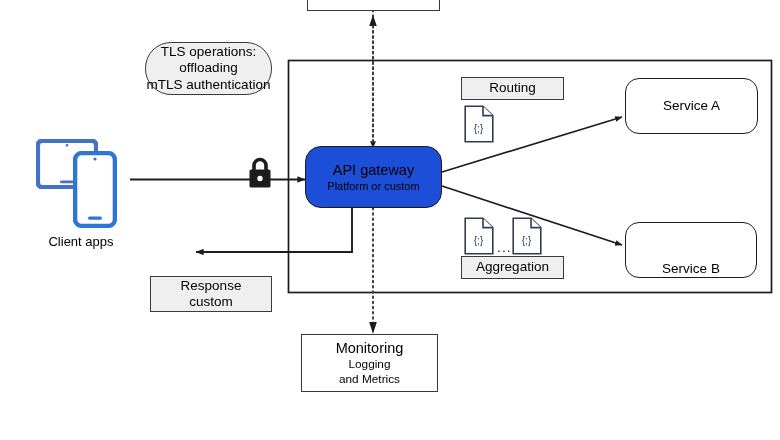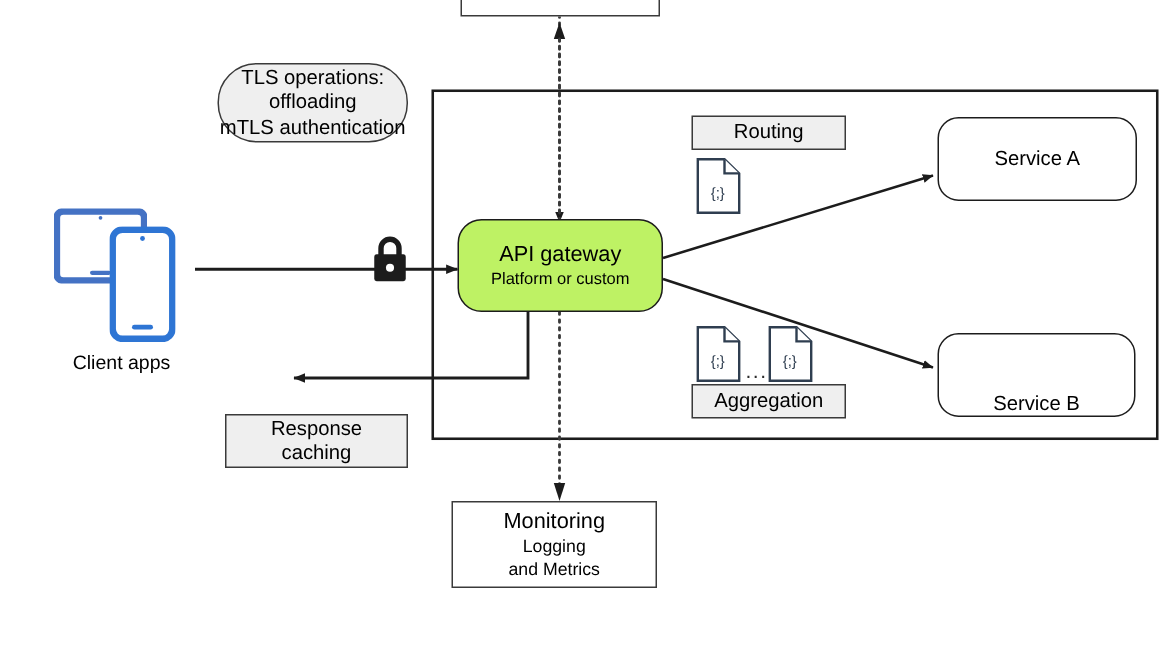--- a/index.html
+++ b/index.html
@@ -45,21 +45,21 @@
     background: #ffffff;
     border: 1.6px solid #3A3A3A;
   }
   
   .rounded-box {
     background: #ffffff;
     border: 1.6px solid #1C1C1C;
     border-radius: 14px;
   }
   .gateway-box {
-    background: #bef264;
+    background: #1d4ed8;
     border: 1.6px solid #1C1C1C;
     border-radius: 16px;
     justify-content: center;
   }
   .t13 { font-size: 13.5px; line-height: 16.5px; }
   .t14 { font-size: 14.5px; line-height: 18px; }
   .t12 { font-size: 11.8px; line-height: 15px; }
   .t11 { font-size: 11px; line-height: 14px; }
   .caption {
     position: absolute;
@@ -156,21 +156,21 @@
   <div class="node label-box" style="left:461px; top:256px; width:103px; height:23px;">
     <span class="t13">Aggregation</span>
   </div>
 
   <div class="node rounded-box" style="left:625px; top:222px; width:132px; height:56px;justify-content:flex-end;">
     <span class="t13">Service B</span>
   </div>
 
   <div class="node label-box" style="left:150px; top:276px; width:122px; height:36px;">
     <span class="t13">Response</span>
-    <span class="t13">caching</span>
+    <span class="t13">custom</span>
   </div>
 
   <div class="node plain-box" style="left:301px; top:334px; width:137px; height:58px;">
     <span class="t14">Monitoring</span>
     <span class="t12">Logging</span>
     <span class="t12">and Metrics</span>
   </div>
 
   <svg class="device" style="left:36px; top:139px;" width="62" height="50" viewBox="0 0 62 50">
     <rect x="1.8" y="1.8" width="58.4" height="46.4" rx="4.5" ry="4.5" fill="#ffffff" stroke="#4472C4" stroke-width="4.6"></rect>

